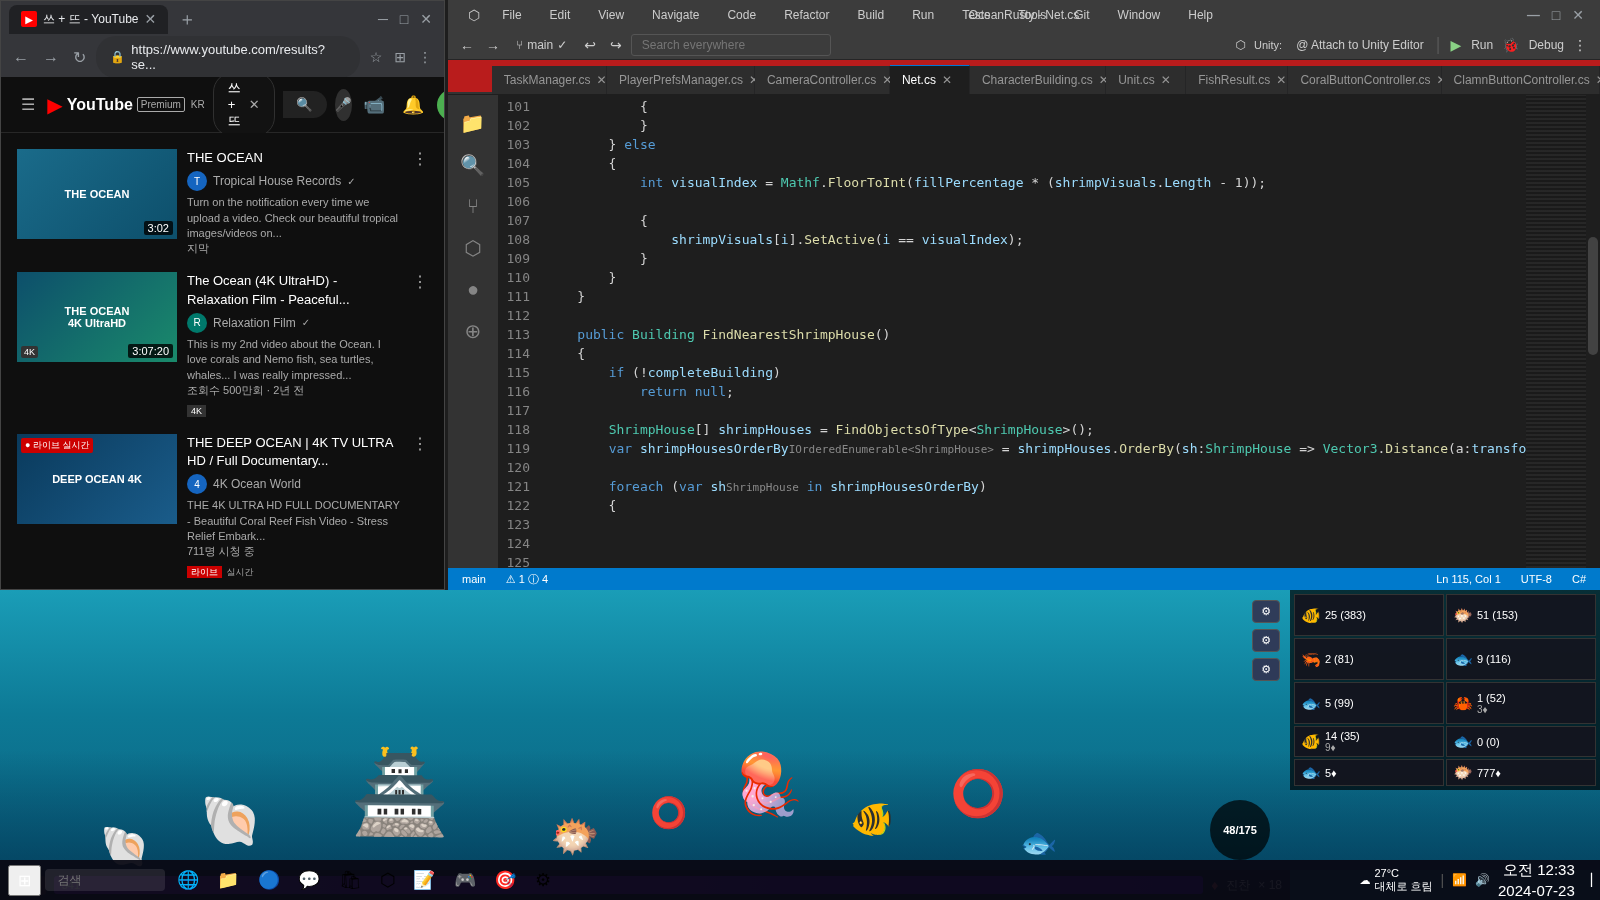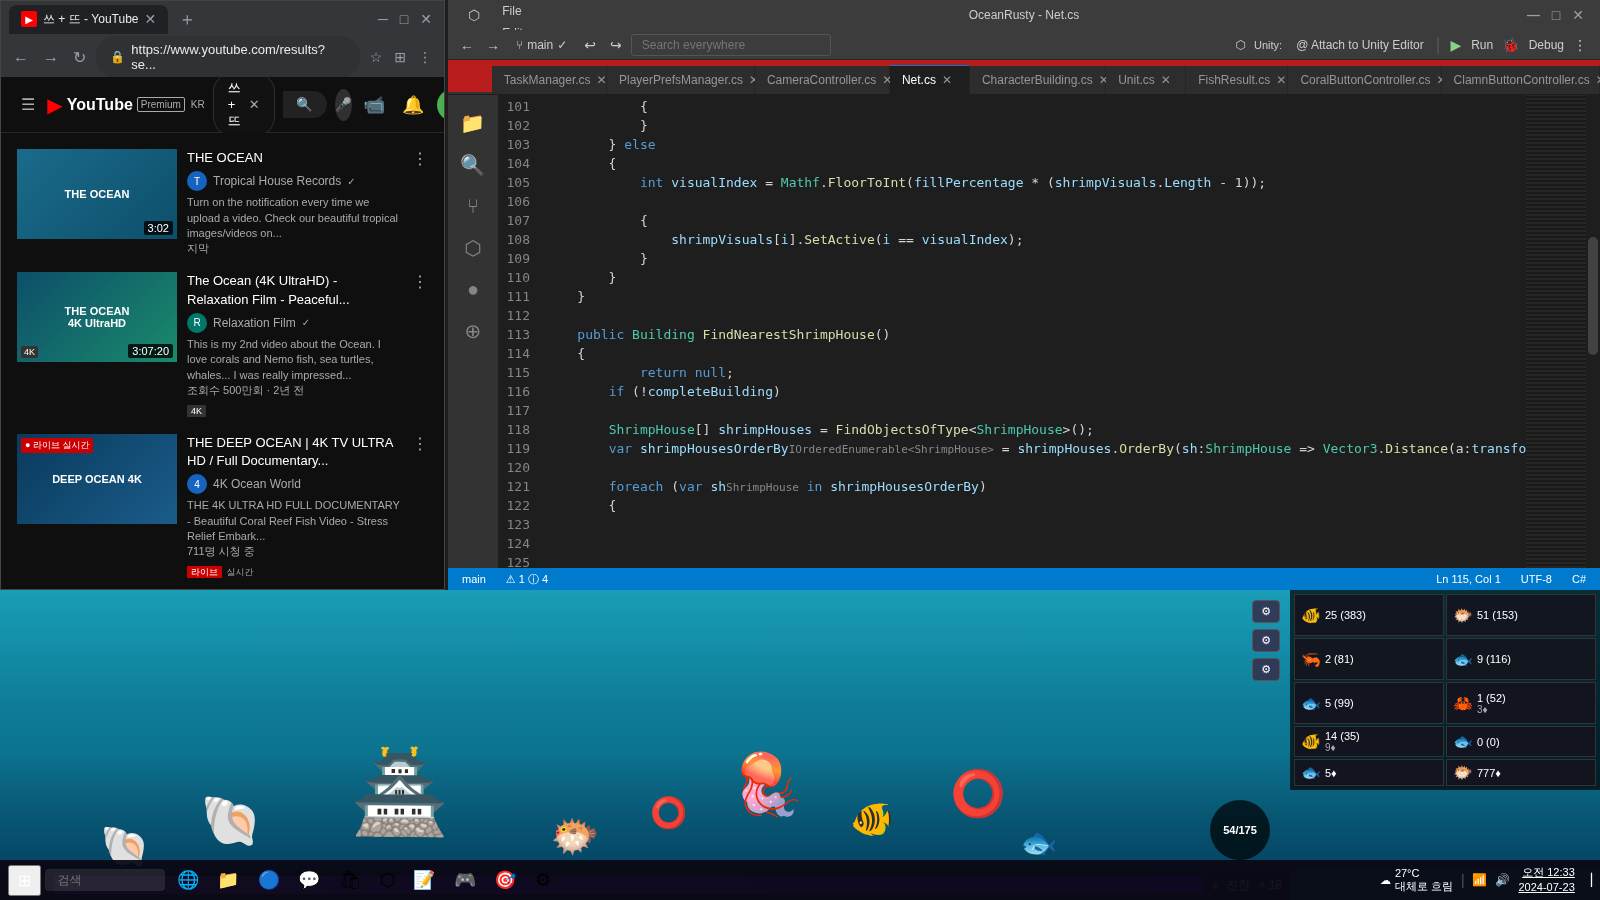--- a/index.html
+++ b/index.html
@@ -155,24 +155,24 @@
     .vscode-titlebar {
       background: #3c3c3c;
       height: 30px;
       display: flex; align-items: center;
       padding: 0 12px;
       gap: 0;
     }
     .vscode-menubar {
       background: #3c3c3c;
       height: 30px;
-      display: flex; 
+      display: flex; align-items: center;
       padding: 0 8px;
+      gap: 16px;
       border-bottom: 1px solid #252526;
-      flex-direction: column;
     }
     .menu-item { color: #ccc; font-size: 12px; cursor: pointer; padding: 4px 6px; }
     .vscode-toolbar {
       background: #3c3c3c;
       height: 30px;
       display: flex; align-items: center;
       padding: 0 8px;
       gap: 4px;
       border-bottom: 1px solid #252526;
     }
@@ -332,21 +332,21 @@
     .taskbar-search {
       background: rgba(255,255,255,0.1);
       border: none; border-radius: 4px;
       padding: 4px 12px; color: #fff; font-size: 12px;
       width: 120px;
     }
     .taskbar-apps { display: flex; align-items: center; gap: 2px; flex: 1; }
     .taskbar-app { padding: 4px 8px; cursor: pointer; }
     .taskbar-app-icon { font-size: 18px; }
     .taskbar-systray { display: flex; align-items: center; gap: 8px; margin-left: auto; }
-    .taskbar-clock { color: #fff; font-size: 11px; text-align: right; line-height: 1.4; text-decoration: underline; }
+    .taskbar-clock { color: #fff; font-size: 15px; text-align: right; line-height: 1.4; }
     .weather { color: #fff; font-size: 11px; display: flex; align-items: center; gap: 4px; }
 
     
     .game-ui-right {
       position: absolute;
       right: 0; top: 0;
       width: 310px; height: 200px;
       background: rgba(0,0,0,0.7);
       display: grid;
       grid-template-columns: 1fr 1fr;
@@ -660,22 +660,22 @@
         <div class="code-line">            <span class="kw">int</span> <span class="var">visualIndex</span> = <span class="type">Mathf</span>.<span class="method">FloorToInt</span>(<span class="var">fillPercentage</span> * (<span class="var">shrimpVisuals</span>.<span class="var">Length</span> - 1));</div>
         <div class="code-line">&nbsp;</div>
         <div class="code-line">            {</div>
         <div class="code-line">                <span class="var">shrimpVisuals</span>[<span class="var">i</span>].<span class="method">SetActive</span>(<span class="var">i</span> == <span class="var">visualIndex</span>);</div>
         <div class="code-line">            }</div>
         <div class="code-line">        }</div>
         <div class="code-line">    }</div>
         <div class="code-line">&nbsp;</div>
         <div class="code-line">    <span class="kw">public</span> <span class="type">Building</span> <span class="fn">FindNearestShrimpHouse</span>()</div>
         <div class="code-line">    {</div>
+        <div class="code-line">        <span class="kw">if</span> (!<span class="var">completeBuilding</span>)</div>
         <div class="code-line">            <span class="kw">return</span> <span class="kw">null</span>;</div>
-        <div class="code-line">        <span class="kw">if</span> (!<span class="var">completeBuilding</span>)</div>
         <div class="code-line">&nbsp;</div>
         <div class="code-line">        <span class="type">ShrimpHouse</span>[] <span class="var">shrimpHouses</span> = <span class="fn">FindObjectsOfType</span>&lt;<span class="type">ShrimpHouse</span>&gt;();</div>
         <div class="code-line">        <span class="kw">var</span> <span class="var">shrimpHousesOrderBy</span><span class="lens-hint">IOrderedEnumerable&lt;ShrimpHouse&gt;</span> = <span class="var">shrimpHouses</span>.<span class="method">OrderBy</span>(<span class="var">sh</span>:<span class="type">ShrimpHouse</span> =&gt; <span class="type">Vector3</span>.<span class="method">Distance</span>(a:<span class="var">transform</span>., b:..));</div>
         <div class="code-line">&nbsp;</div>
         <div class="code-line">        <span class="kw">foreach</span> (<span class="kw">var</span> <span class="var">sh</span><span class="lens-hint">ShrimpHouse</span> <span class="kw">in</span> <span class="var">shrimpHousesOrderBy</span>)</div>
         <div class="code-line">        {</div>
 
       </div>
 
       <div class="vscode-minimap">
@@ -790,21 +790,21 @@
       </div>
       <div class="game-bar-mid">
         <span class="game-bar-value">541</span>
       </div>
       <span class="game-gem">♦</span>
       <span style="color:#fff;font-size:12px;">진찬</span>
       <span style="color:#fff;font-size:12px;">×  18</span>
     </div>
 
     <div style="position:absolute;bottom:40px;right:330px;background:rgba(0,0,0,0.7);border-radius:50%;width:60px;height:60px;display:flex;flex-direction:column;align-items:center;justify-content:center;">
-      <span style="color:#fff;font-size:11px;font-weight:bold;">54/175</span>
+      <span style="color:#fff;font-size:11px;font-weight:bold;">48/175</span>
     </div>
   </div>
 </div>
 
 <div class="taskbar">
   <button class="taskbar-start">⊞</button>
   <input class="taskbar-search" type="text" placeholder="검색" style="">
   <div class="taskbar-apps">
     <div class="taskbar-app"><span class="taskbar-app-icon">🌐</span></div>
     <div class="taskbar-app"><span class="taskbar-app-icon">📁</span></div>

